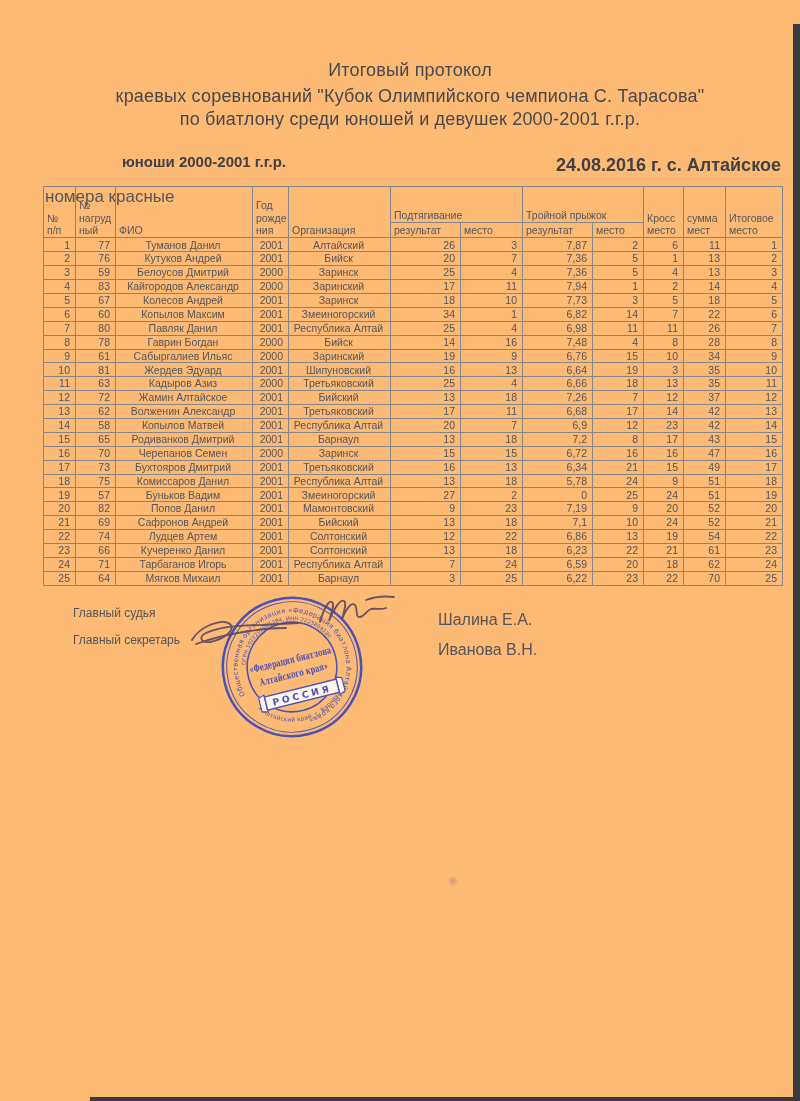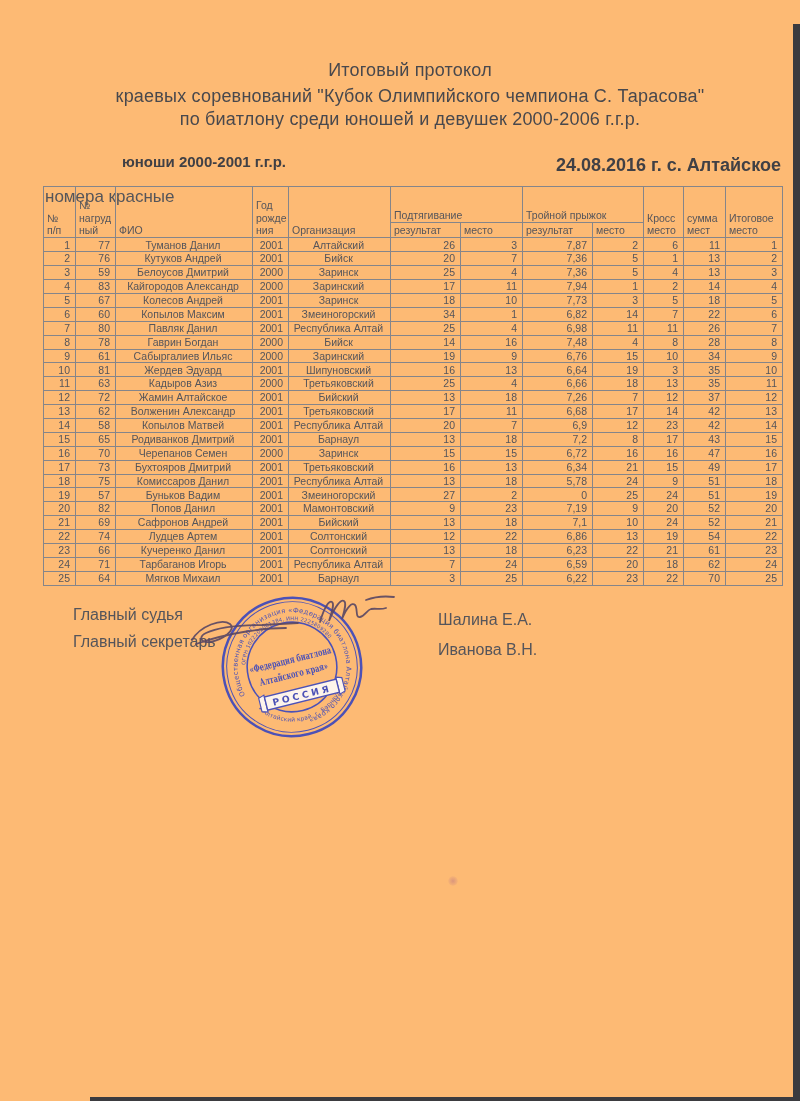--- a/index.html
+++ b/index.html
@@ -35,21 +35,21 @@
     vertical-align:bottom; white-space:pre-line; line-height:1.18;
     padding:1px 2px 1px 3px; text-align:left;
   }
   th.c { text-align:center; padding-left:1px; }
   tr.h-top  { height:36px; }
   tr.h-sub  { height:15px; }
   table.results td { height:12.9px; padding:0 5px 0 3px; line-height:1; }
   td.tl { text-align:center; }
   td.tr-al { text-align:right; }
 
-  .sig-label { position:absolute; font-size:16px; color:#55555b; }
+  .sig-label { position:absolute; font-size:12px; color:#55555b; }
   .sig-name  { position:absolute; font-size:16px; color:#55555b; }
   .lbl-judge { left:73px;  top:606px; }
   .lbl-secr  { left:73px;  top:633px; }
   .nm-judge  { left:438px; top:611px; }
   .nm-secr   { left:438px; top:641px; }
 
   .stamp { position:absolute; left:219px; top:594px; width:146px; height:146px; opacity:0.88; }
   .signatures { position:absolute; left:170px; top:588px; width:260px; height:75px; }
 
   .scan-dot {
@@ -57,21 +57,21 @@
     background:radial-gradient(circle, rgba(190,120,130,0.55) 0%, rgba(190,120,130,0.15) 60%, transparent 75%);
   }
 </style>
 </head>
 <body>
 
 <div class="page">
 
   <div class="t-center t1">Итоговый протокол</div>
   <div class="t-center t2">краевых соревнований "Кубок Олимпийского чемпиона С. Тарасова"</div>
-  <div class="t-center t3">по биатлону среди юношей и девушек 2000-2006 г.г.р.</div>
+  <div class="t-center t3">по биатлону среди юношей и девушек 2000-2001 г.г.р.</div>
 
   <div class="group-label">юноши 2000-2001 г.г.р.</div>
   <div class="date-place">24.08.2016 г. с. Алтайское</div>
   <div class="note">номера красные</div>
 
   <table class="results">
     <colgroup>
       <col style="width:32px">
         <col style="width:40px">
         <col style="width:137px">

